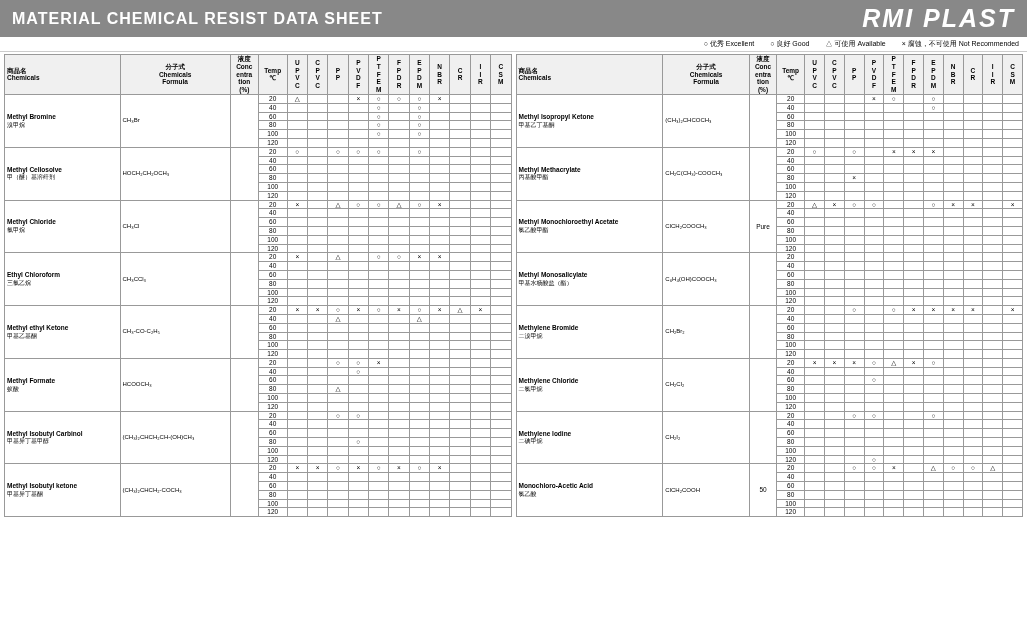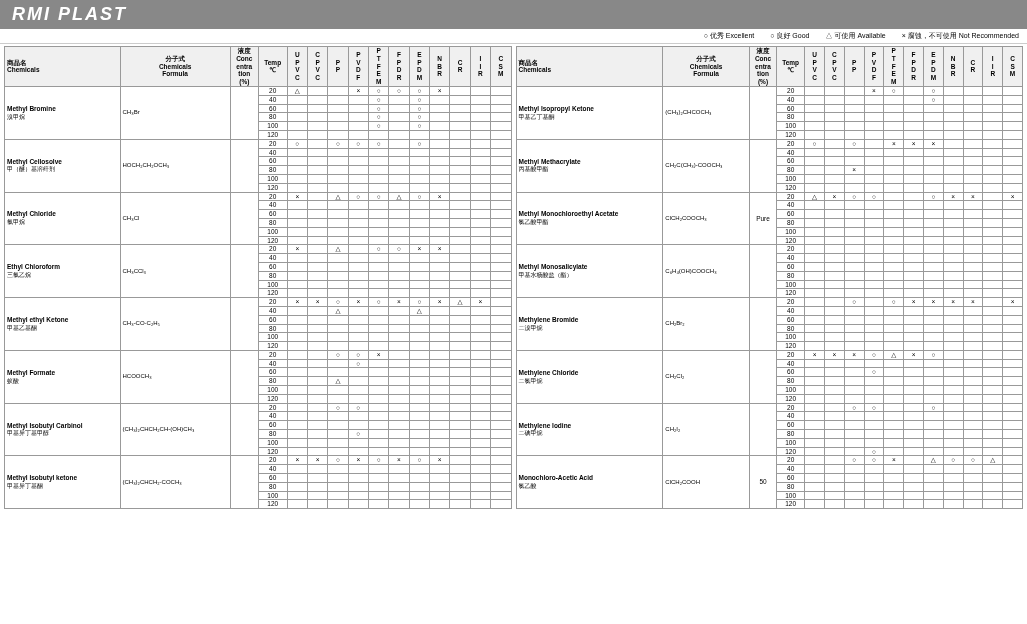--- a/index.html
+++ b/index.html
@@ -18,21 +18,21 @@
       align-items: center;
       padding: 4px 12px;
     }
     .header-title {
       font-size: 16px;
       font-weight: bold;
       color: #fff;
       letter-spacing: 1px;
     }
     .header-logo {
-      font-size: 18px;
+      font-size: 25px;
       font-weight: 900;
       color: #fff;
       font-style: italic;
       letter-spacing: 2px;
     }
     .legend-bar {
       display: flex;
       align-items: center;
       justify-content: flex-end;
       padding: 2px 8px;
@@ -70,20 +70,21 @@
     .merged-left {
       vertical-align: middle;
       text-align: left;
       padding-left: 2px;
     }
   </style>
 </head>
 <body>
 
 <div class="header">
+  <span class="header-title">MATERIAL CHEMICAL RESIST DATA SHEET</span>
   <span class="header-logo">RMI PLAST</span>
 </div>
 
 <div class="legend-bar">
   <span>○ <span>优秀 Excellent</span></span>
   <span>○ <span>良好 Good</span></span>
   <span>△ <span>可使用 Available</span></span>
   <span>× <span>腐蚀，不可使用 Not Recommended</span></span>
 </div>
 

